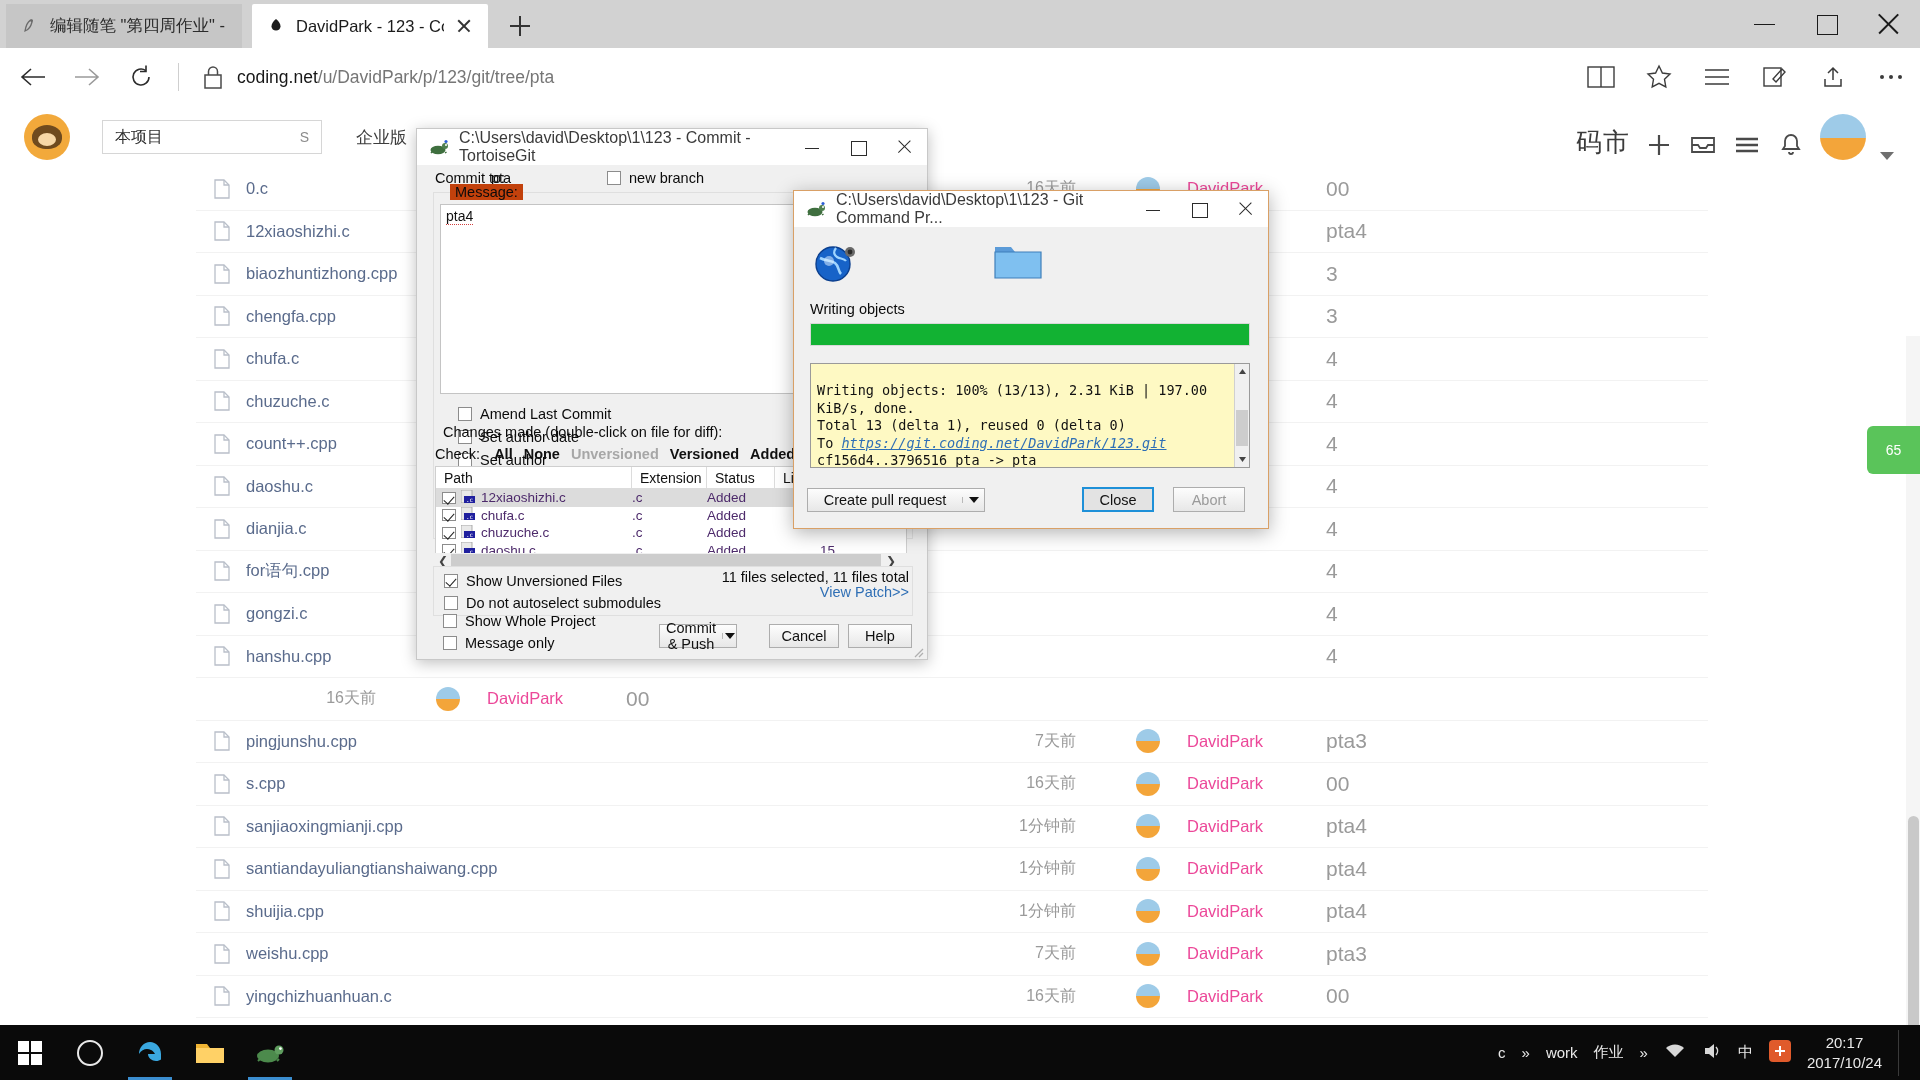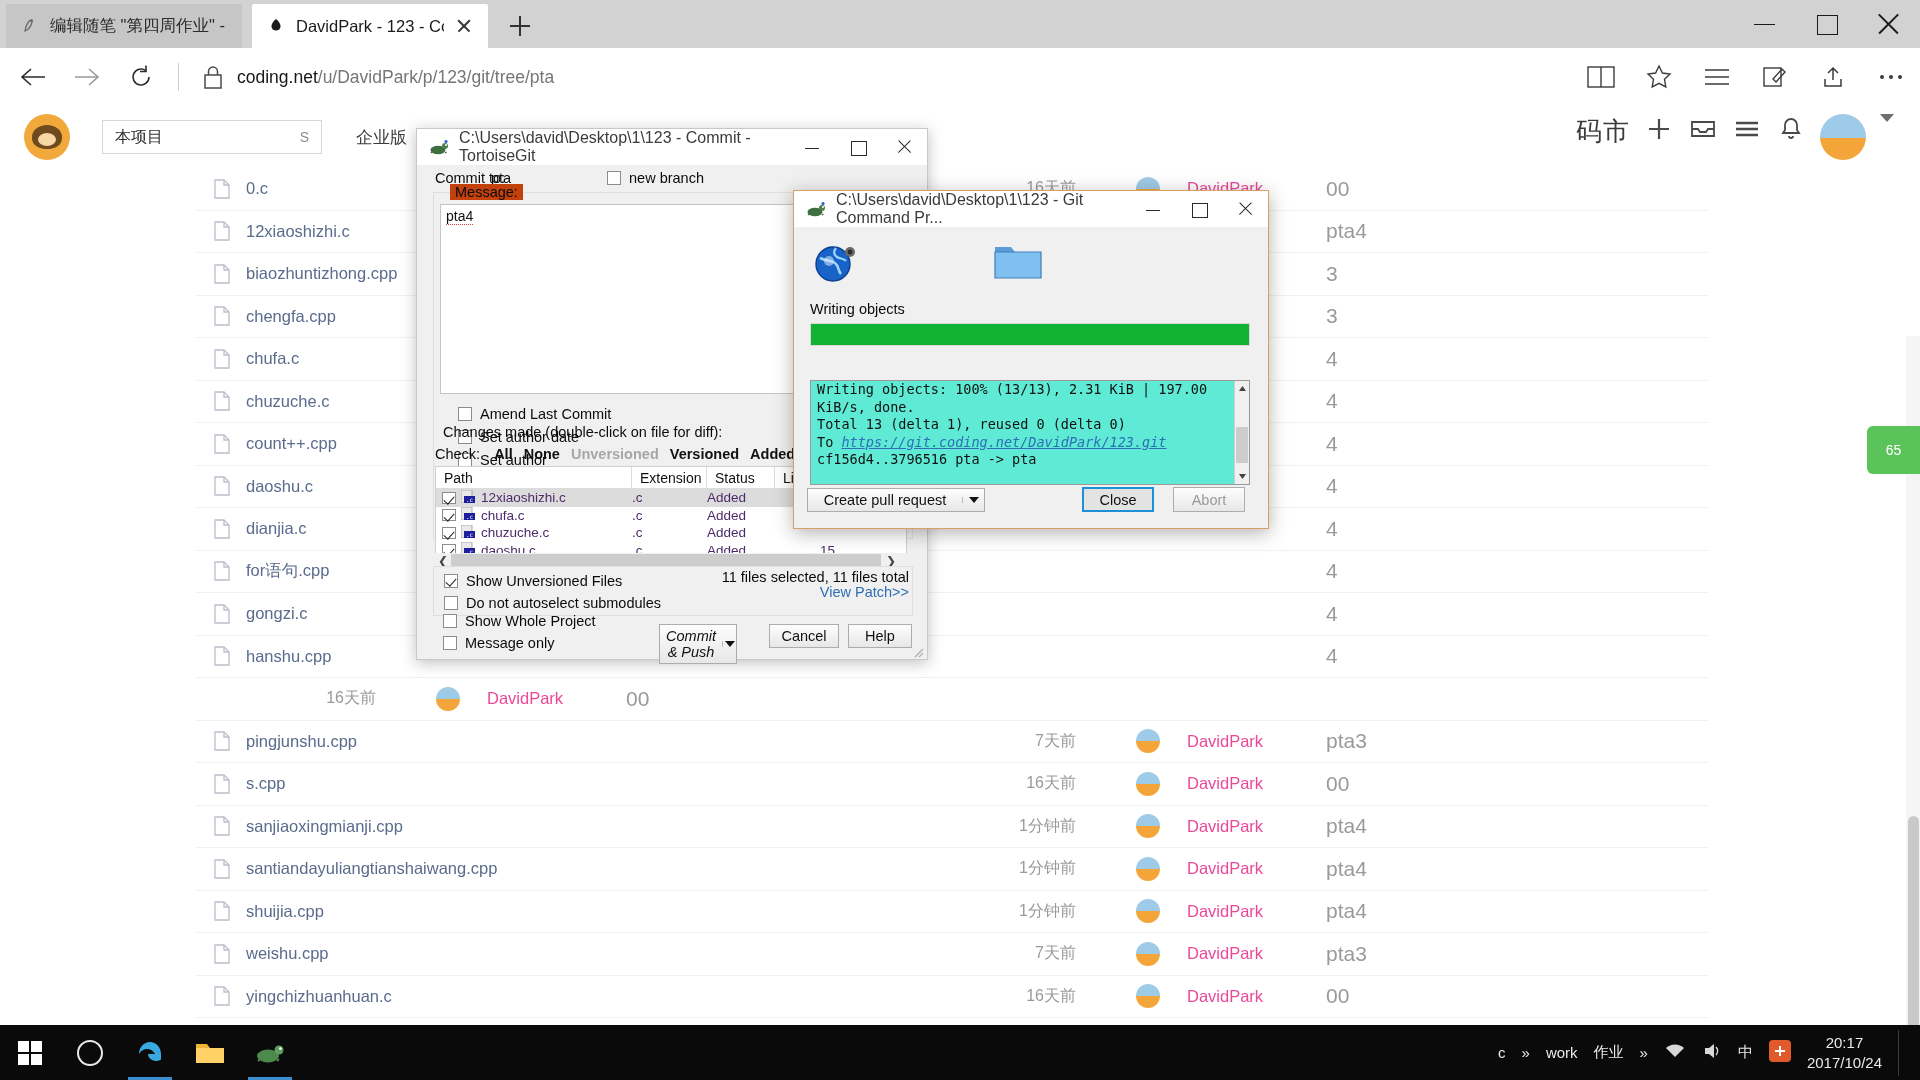--- a/index.html
+++ b/index.html
@@ -84,21 +84,21 @@
     background:#f7d7a6; border-radius:50%;
   }
   .proj-search {
     margin-left:32px; width:220px; height:34px; border:1px solid #d6d6d6; background:#fff;
     display:flex; align-items:center; justify-content:space-between; padding:0 12px;
     font-size:16px; color:#2e2e2e;
   }
   .proj-search .s-key { color:#8c8c8c; font-size:14px; }
   .nav-links { display:flex; align-items:center; gap:30px; margin-left:34px;
                font-size:17px; color:#3d3d3d; }
-  .hdr-right { margin-left:auto; display:flex; align-items:flex-start; gap:14px; padding-right:26px; }
+  .hdr-right { margin-left:auto; display:flex; align-items:flex-end; gap:14px; padding-right:26px; }
   .cn-logo { font-size:26px; color:#2b2b2b; letter-spacing:1px; position:relative; opacity:.92;}
   .hdr-ico { width:30px; height:30px; position:relative; }
   .avatar-hd {
     width:46px; height:46px; border-radius:50%;
     background:linear-gradient(180deg,#9ecbe8 0 52%, #f3a53a 52% 100%);
   }
   .chev-d { width:0;height:0;border-left:7px solid transparent;border-right:7px solid transparent;border-top:8px solid #6f6f6f;}
 
   .content-wrap {
     position:absolute; left:0; top:168px; width:1920px; height:872px; background:#ffffff;
@@ -169,23 +169,23 @@
   .flist-row.sel { background:#dcdcdc; }
   .check-links { display:flex; gap:11px; font-size:14.5px; align-items:center; }
   .cl-on { color:#111; font-weight:bold; }
   .cl-off { color:#a7a7a7; font-weight:bold; }
 
   
   .pd { border:1px solid #d9a066; }
   .pbar-outer { background:#e9e9e9; border:1px solid #d8d8d8; }
   .pbar-fill { height:100%; background:#12b233; }
   .console {
-    background:#5eead4; border:1px solid #9a9a9a;
+    background:#fef9c3; border:1px solid #9a9a9a;
     font-family:"DejaVu Sans Mono", monospace; font-size:13.5px; color:#111;
-    padding:0 6px; line-height:17.5px; overflow:hidden; position:relative;margin-top:17px;
+    padding:18px 6px; line-height:17.5px; overflow:hidden; position:relative;
   }
   .console a { color:#2f6fb5; text-decoration:underline;font-style:italic; }
   .vsb { position:absolute; right:0; top:0; width:15px; height:100%; background:#f0f0f0; border-left:1px solid #d0d0d0;}
   .vsb-thumb{position:absolute;left:1px;top:46px;width:12px;height:36px;background:#cdcdcd;}
   .vsb-ar{position:absolute;left:0;width:15px;height:15px;display:flex;align-items:center;justify-content:center;}
 
   
   .hsb { height:16px; background:#f0f0f0; display:flex; align-items:center; }
   .hsb-thumb{ height:14px; background:#cdcdcd; }
 
@@ -803,21 +803,21 @@
 
     <div class="cbrow" style="position:absolute;left:26px;top:484px;">
       <span class="cb"></span>
       <span>Show Whole Project</span>
     </div>
     <div class="cbrow" style="position:absolute;left:26px;top:506px;">
       <span class="cb"></span>
       <span>Message only</span>
     </div>
 
-    <div class="btn" style="position:absolute;left:242px;top:495px;width:78px;height:40px;padding:0;font-style:italic;">
+    <div class="btn" style="position:absolute;left:242px;top:495px;width:78px;height:24px;padding:0;">
       <span style="flex:1 1 auto;text-align:center;">Commit &amp; Push</span>
       <span class="split-arrow">
           <i class="tri-d"></i>
         </span>
     </div>
     <div class="btn" style="position:absolute;left:352px;top:495px;width:70px;height:24px;">
       <span>Cancel</span>
     </div>
     <div class="btn" style="position:absolute;left:431px;top:495px;width:64px;height:24px;">
       <span>Help</span>

